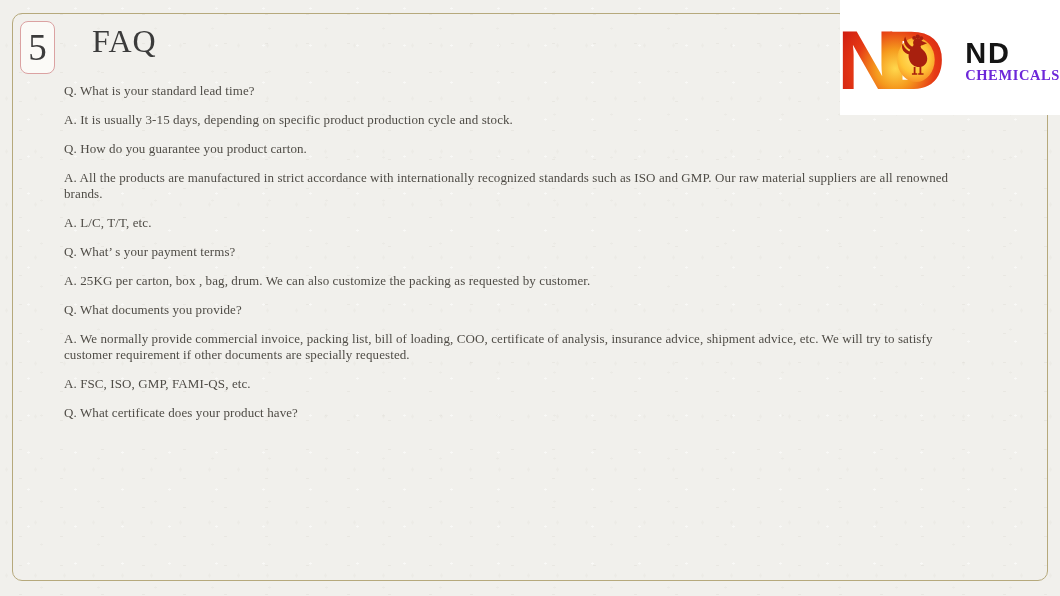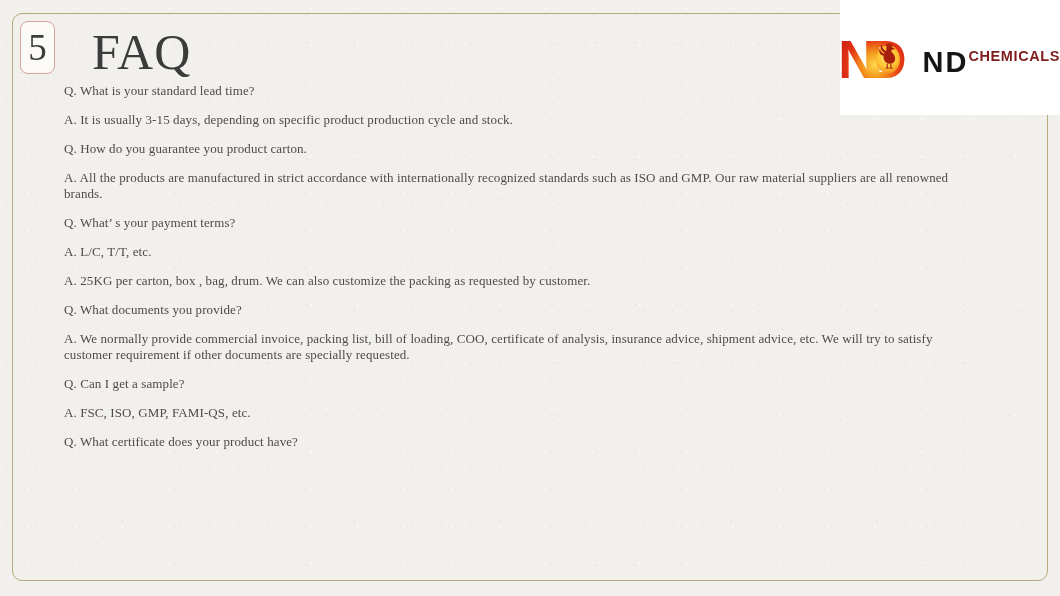--- a/index.html
+++ b/index.html
@@ -31,21 +31,21 @@
     background: #fbfaf7;
     border: 1px solid #dba2a2;
     border-radius: 8px;
     display: flex; align-items: center; justify-content: center;
     font-size: 37px;
     color: #3c3c3c;
   }
   .title {
     position: absolute;
     left: 92px; top: 23px;
-    font-size: 50px;
+    font-size: 32px;
     letter-spacing: 1px;
     color: #3b3b3b;
   }
   .faq-list {
     position: absolute;
     left: 64px; top: 83px;
     width: 893px;
   }
   .faq-list p {
     font-size: 13px;
@@ -60,62 +60,61 @@
     width: 220px; height: 115px;
     background: #ffffff;
     display: flex;
     align-items: center;
     justify-content: center;
     gap: 9px;
     z-index: 5;
   }
   .logo-text {
     display: flex;
-    flex-direction: row;
+    flex-direction: column;
     margin-top: 8px;
   }
   .logo-name {
     font-family: "Liberation Sans", sans-serif;
     font-weight: bold;
     font-size: 29px;
     line-height: 28px;
     letter-spacing: 2px;
     color: #151515;
   }
   .logo-sub {
-    font-family: Liberation Sans, sans-serif;
+    font-family: Liberation Serif, serif;
     font-weight: bold;
     font-size: 14.5px;
     line-height: 17px;
     letter-spacing: 0.6px;
-    color: #7f1d1d;
+    color: #6d28d9;
   }
 </style>
 </head>
 <body>
 
 <div class="frame"></div>
 
 <div class="badge">
   <span>5</span>
 </div>
 
 <div class="title">FAQ</div>
 
 <div class="faq-list">
   <p>Q. What is your standard lead time?</p>
   <p>A. It is usually 3-15 days, depending on specific product production cycle and stock.</p>
   <p>Q. How do you guarantee you product carton.</p>
   <p>A. All the products are manufactured in strict accordance with internationally recognized standards such as ISO and GMP. Our raw material suppliers are all renowned brands.</p>
+  <p>A. L/C, T/T, etc.</p>
   <p>Q. What’ s your payment terms?</p>
-  <p>A. L/C, T/T, etc.</p>
   <p>A. 25KG per carton, box , bag, drum. We can also customize the packing as requested by customer.</p>
   <p>Q. What documents you provide?</p>
   <p>A. We normally provide commercial invoice, packing list, bill of loading, COO, certificate of analysis, insurance advice, shipment advice, etc. We will try to satisfy customer requirement if other documents are specially requested.</p>
-  <p>Q. Can I get a sample?</p>
   <p>A. FSC, ISO, GMP, FAMI-QS, etc.</p>
   <p>Q. What certificate does your product have?</p>
 </div>
 
 <div class="logo-box">
   <svg width="126" height="92" viewBox="0 0 130 92">
     <defs>
       <radialGradient id="lettergrad" gradientUnits="userSpaceOnUse" cx="62" cy="58" r="72">
         <stop offset="0%" stop-color="#ffd84d"></stop>
         <stop offset="30%" stop-color="#f59a1d"></stop>

